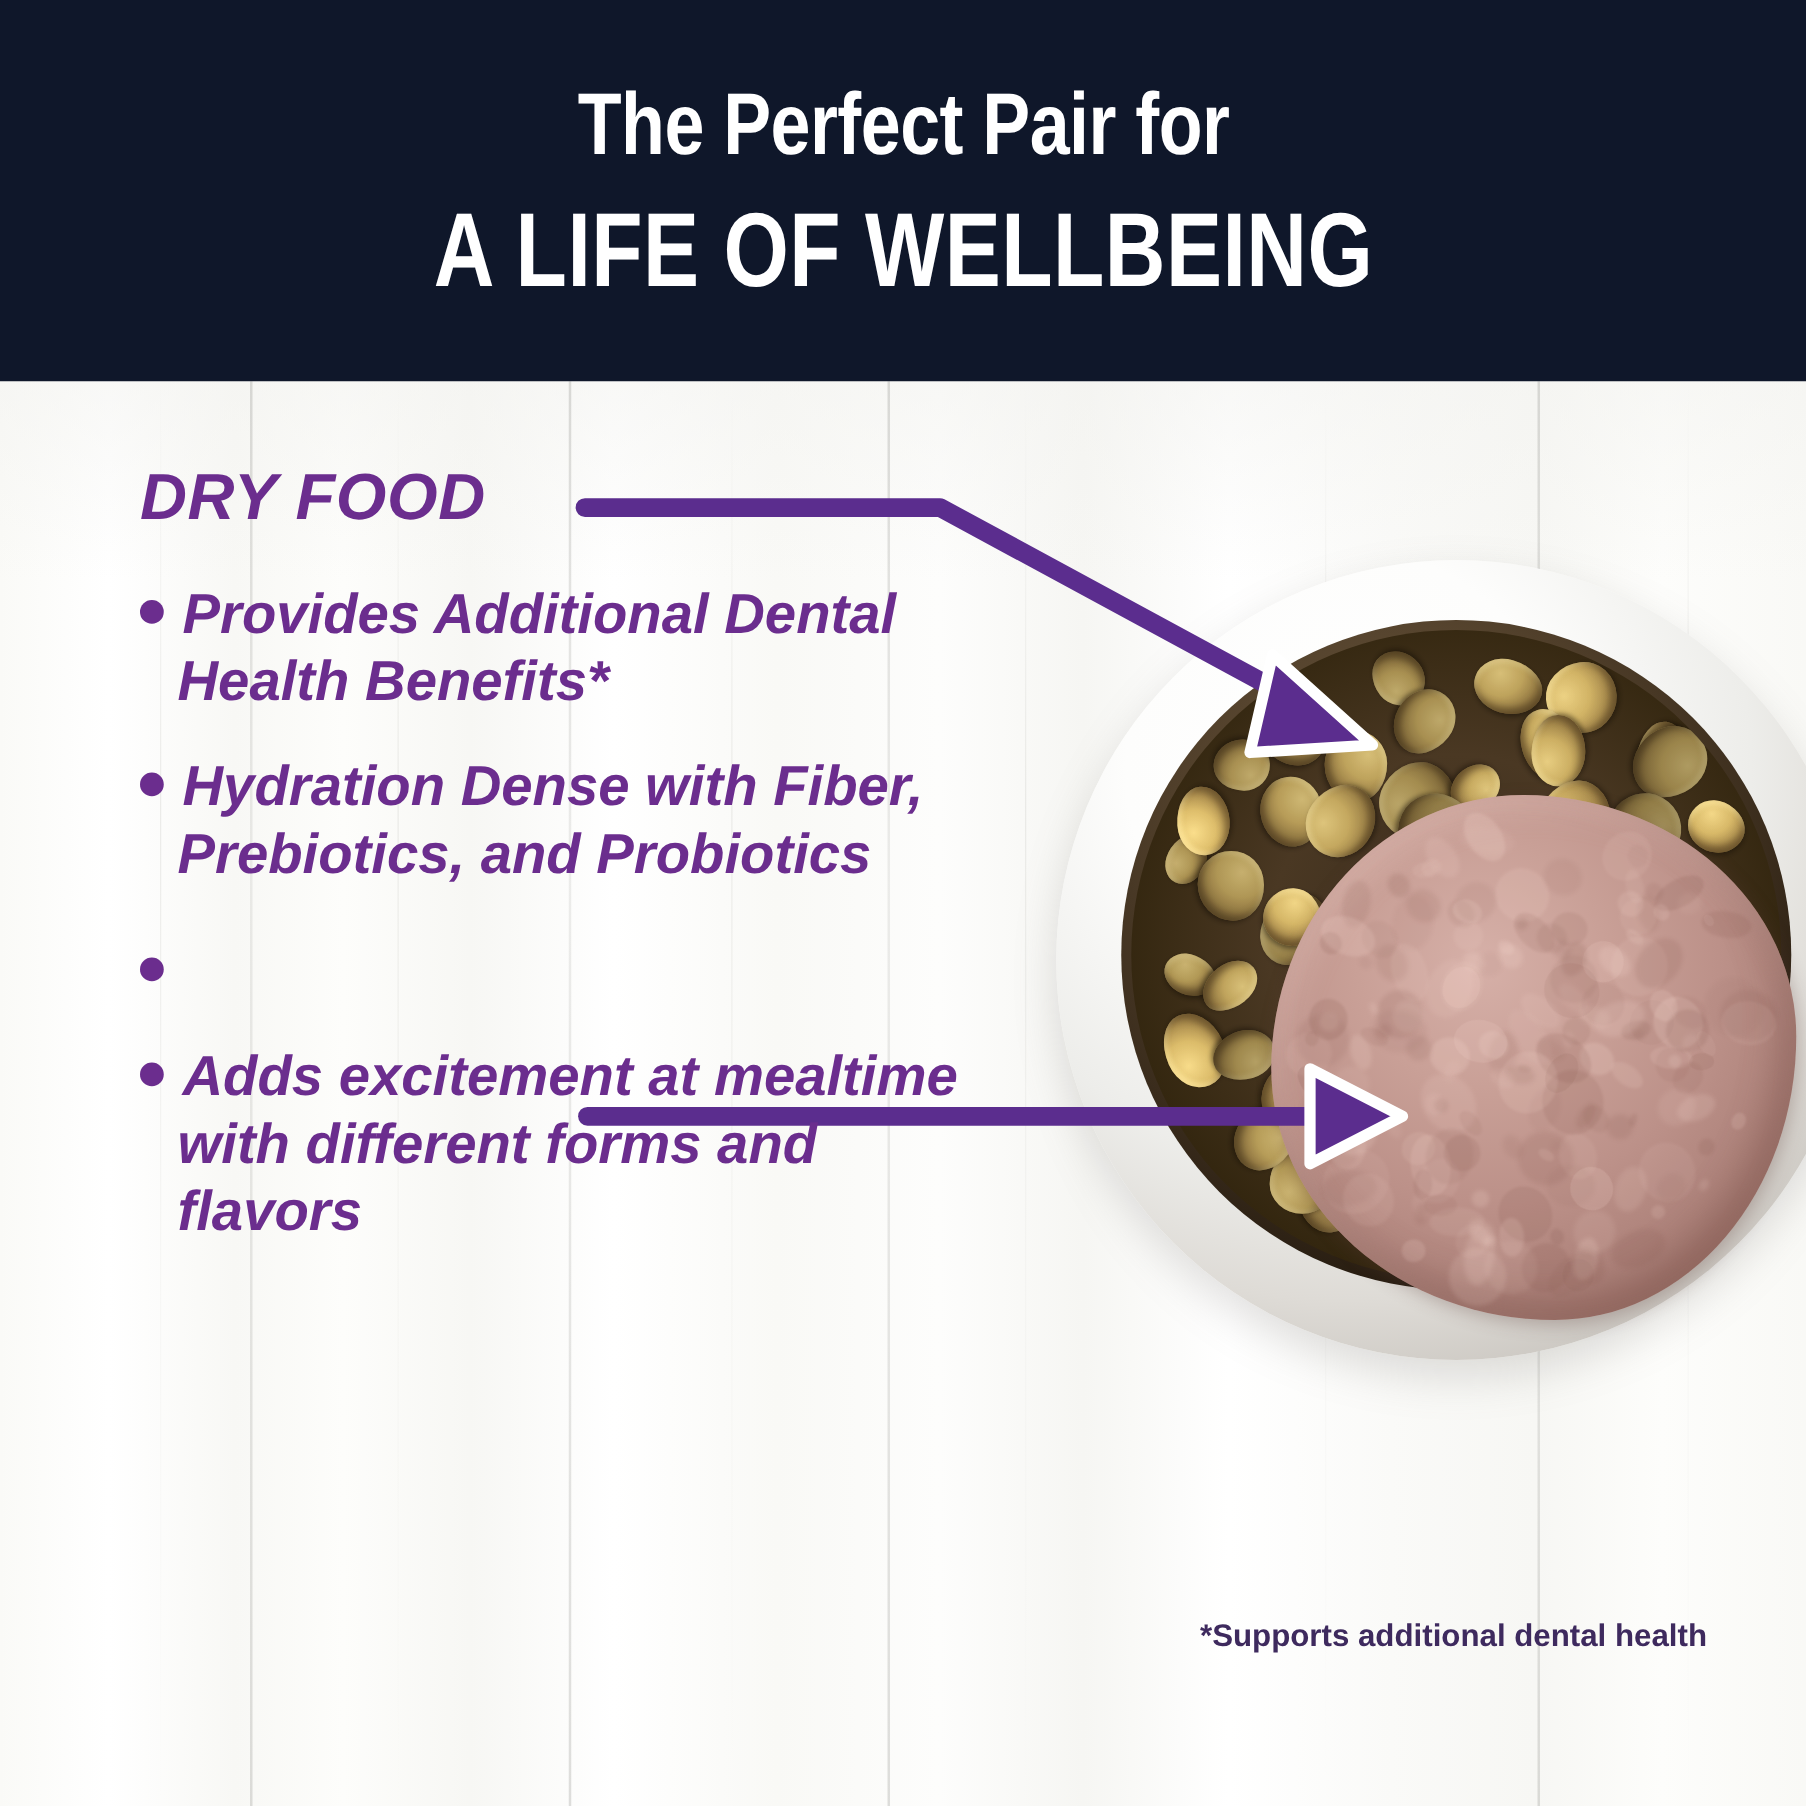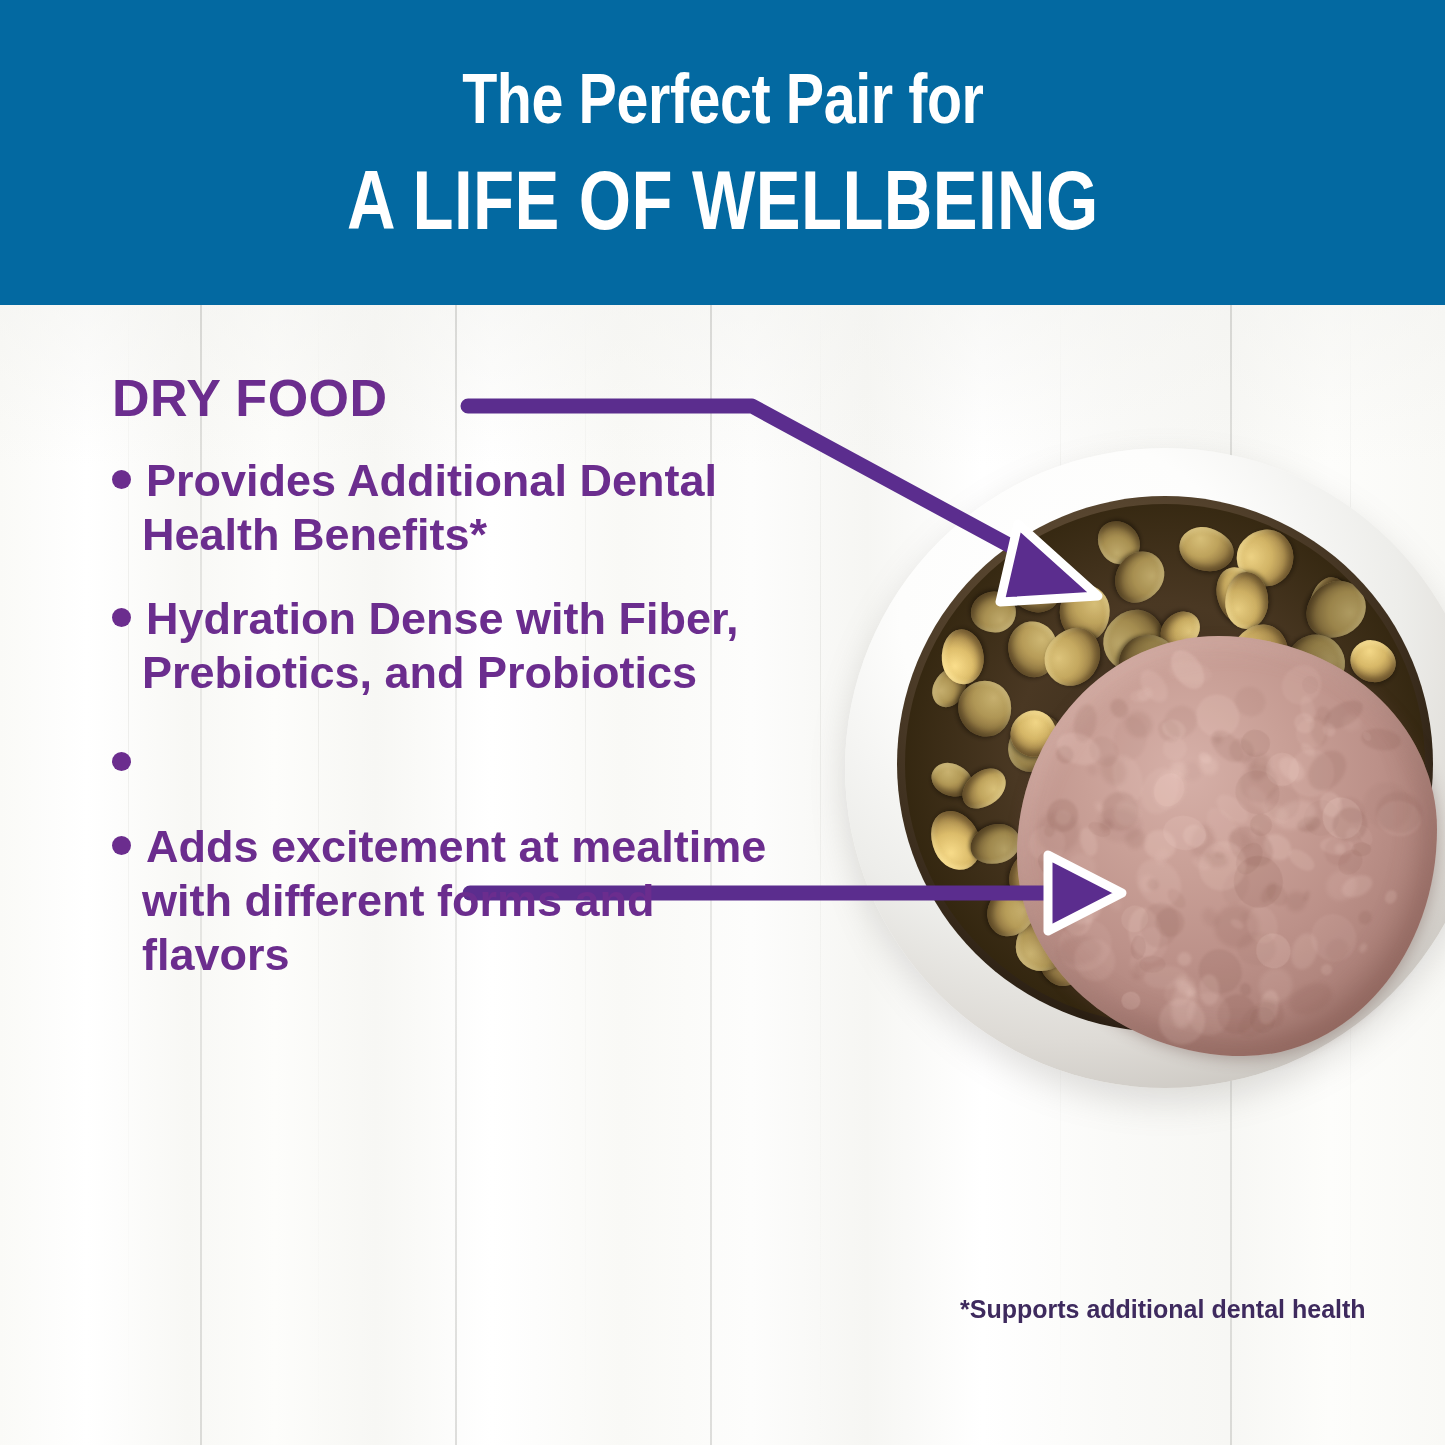--- a/index.html
+++ b/index.html
@@ -49,21 +49,21 @@
         rgba(205,205,200,.35) 30%,
         rgba(205,205,200,.12) 60%,
         rgba(205,205,200,0) 100%);
   }
 
   
   .banner {
     position:absolute;
     left:0; top:0;
     width:1445px; height:305px;
-    background:#0369a1;
+    background:#0f172a;
     display:flex;
     flex-direction:column;
     align-items:center;
     justify-content:center;
   }
   .banner-line1 {
     color:#ffffff;
     font-size:70px;
     font-weight:bold;
     letter-spacing:-0.5px;
@@ -79,29 +79,29 @@
     line-height:1;
     transform:scaleX(0.80);
   }
 
   
   .copy-col {
     position:absolute;
     left:112px; top:372px;
     width:700px;
   }
-  .section { margin-bottom:0; }
+  .section { margin-bottom:0;font-style:italic; }
   .section-heading {
     color:#6b2d8e;
     font-size:52px;
     font-weight:bold;
     letter-spacing:0.5px;
     line-height:1;
   }
-  .bullet-list { list-style:none; margin-top:30px; }
+  .bullet-list { list-style:none; margin-top:40px; }
   .bullet-item {
     color:#6b2d8e;
     font-size:45px;
     font-weight:600;
     line-height:1.20;
     margin-bottom:30px;
     text-indent:-30px;
     padding-left:30px;
   }
   .dot {

